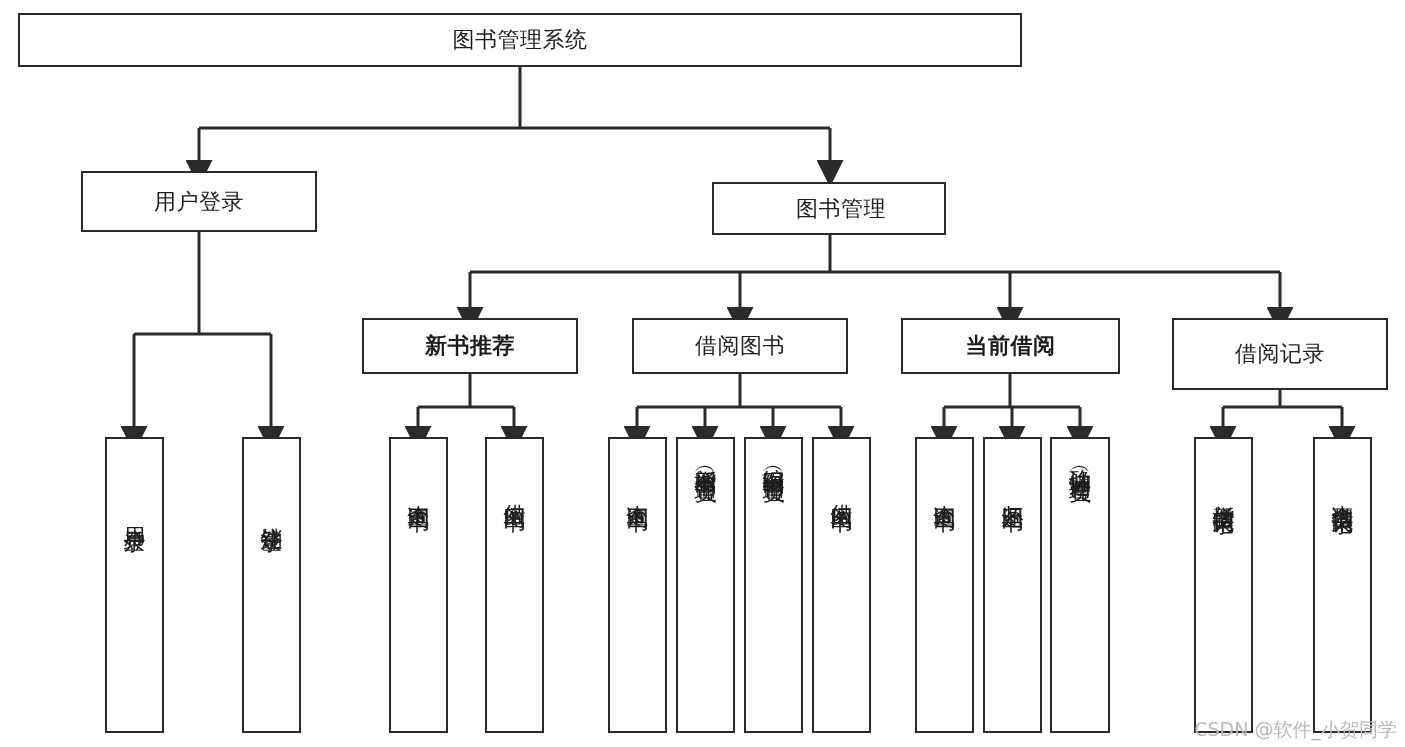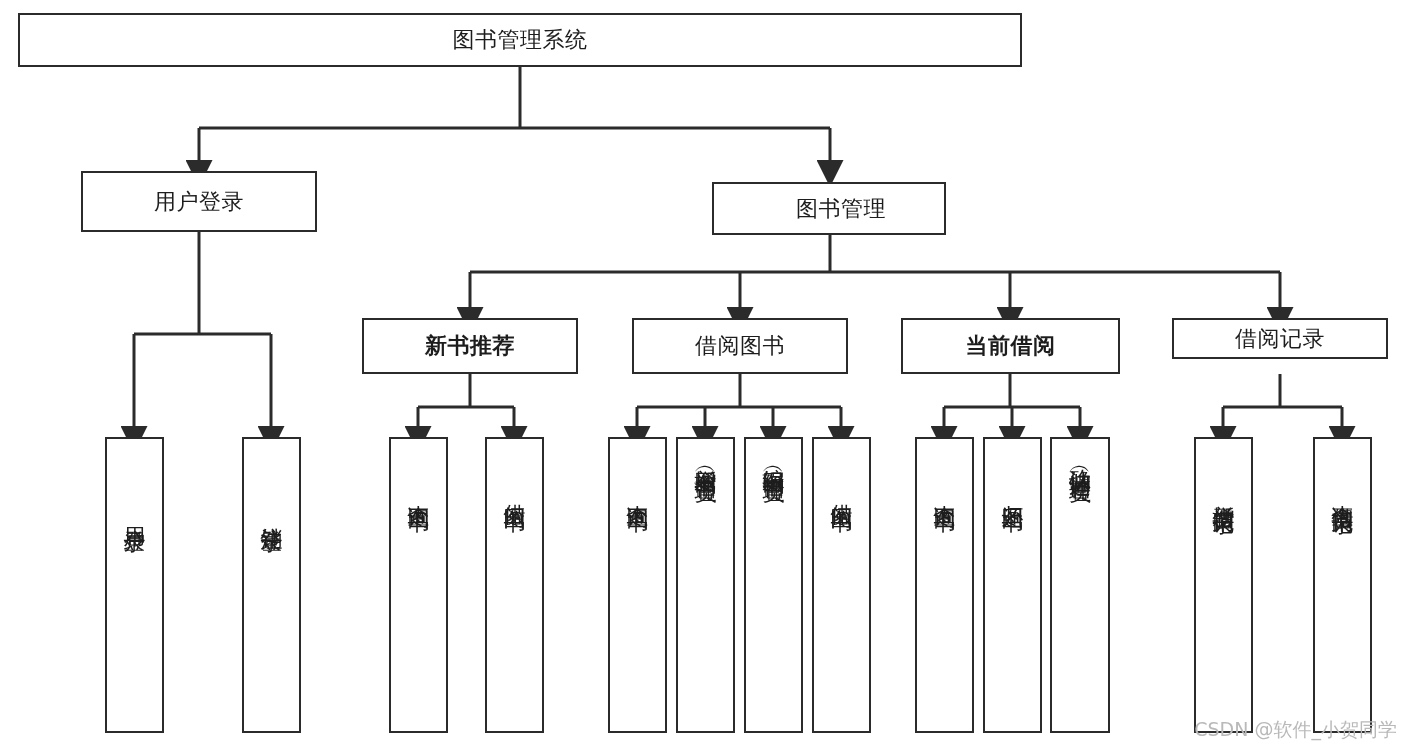--- a/index.html
+++ b/index.html
@@ -142,21 +142,21 @@
 
   <div class="node horiz" style="left:362px; top:318px; width:216px; height:56px;font-weight:bold;">
     <span class="node-label">新书推荐</span>
   </div>
   <div class="node horiz" style="left:632px; top:318px; width:216px; height:56px;">
     <span class="node-label">借阅图书</span>
   </div>
   <div class="node horiz" style="left:901px; top:318px; width:219px; height:56px;font-weight:bold;">
     <span class="node-label">当前借阅</span>
   </div>
-  <div class="node horiz" style="left:1172px; top:318px; width:216px; height:41px;">
+  <div class="node horiz" style="left:1172px; top:318px; width:216px; height:72px;">
     <span class="node-label">借阅记录</span>
   </div>
 
   <div class="node vert pad" style="left:105px; top:437px; width:59px; height:296px;">
     <span class="node-label">用户登录</span>
   </div>
   <div class="node vert pad" style="left:242px; top:437px; width:59px; height:296px;">
     <span class="node-label">注销登录</span>
   </div>
 

